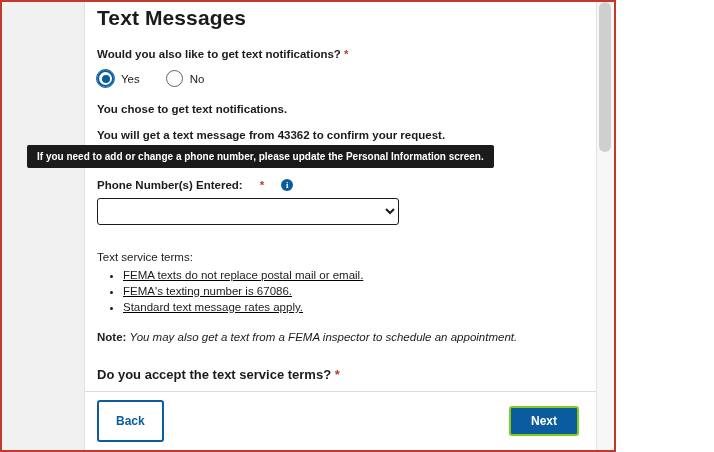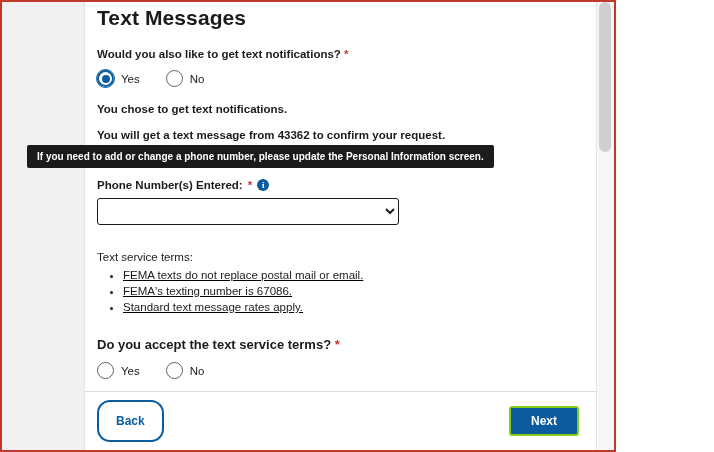--- a/index.html
+++ b/index.html
@@ -150,21 +150,21 @@
     white-space: nowrap;
     z-index: 20;
   }
   .field-label {
     font-size: 11.5px;
     font-weight: bold;
     color: #1b1b1b;
     margin: 38px 0 7px 0;
     display: flex;
     align-items: center;
-    gap: 5px;
+    gap: 17px;
   }
   .info-icon {
     display: inline-flex;
     align-items: center;
     justify-content: center;
     width: 12px;
     height: 12px;
     border-radius: 50%;
     background: #0b5c9e;
     color: #ffffff;
@@ -237,21 +237,21 @@
     height: 100%;
     padding: 0 18px 0 12px;
   }
   .btn-back {
     background: #ffffff;
     border: 2px solid #0b5c9e;
     color: #0b5c9e;
     font-size: 12px;
     font-weight: bold;
     padding: 12px 17px;
-    border-radius: 13px;
+    border-radius: 3px;
     cursor: pointer;
     font-family: "Liberation Sans", sans-serif;
   }
   .btn-next {
     background: #0b5c9e;
     border: 2px solid #84cc16;
     color: #ffffff;
     font-size: 12px;
     font-weight: bold;
     padding: 6px 20px;
@@ -303,20 +303,24 @@
         </select>
       </div>
 
       <p class="terms-head">Text service terms:</p>
       <ul class="terms">
         <li>FEMA texts do not replace postal mail or email.</li>
         <li>FEMA's texting number is 67086.</li>
         <li>Standard text message rates apply.</li>
       </ul>
 
+      <p class="note">
+        <b>Note:</b>
+        <i>You may also get a text from a FEMA inspector to schedule an appointment.</i>
+      </p>
 
       <div class="accept-q">
         <span>Do you accept the text service terms?</span>
         <span class="req">*</span>
       </div>
 
       <div class="radio-row">
         <div class="radio-opt">
           <span class="radio"></span>
           <span class="radio-label">Yes</span>

